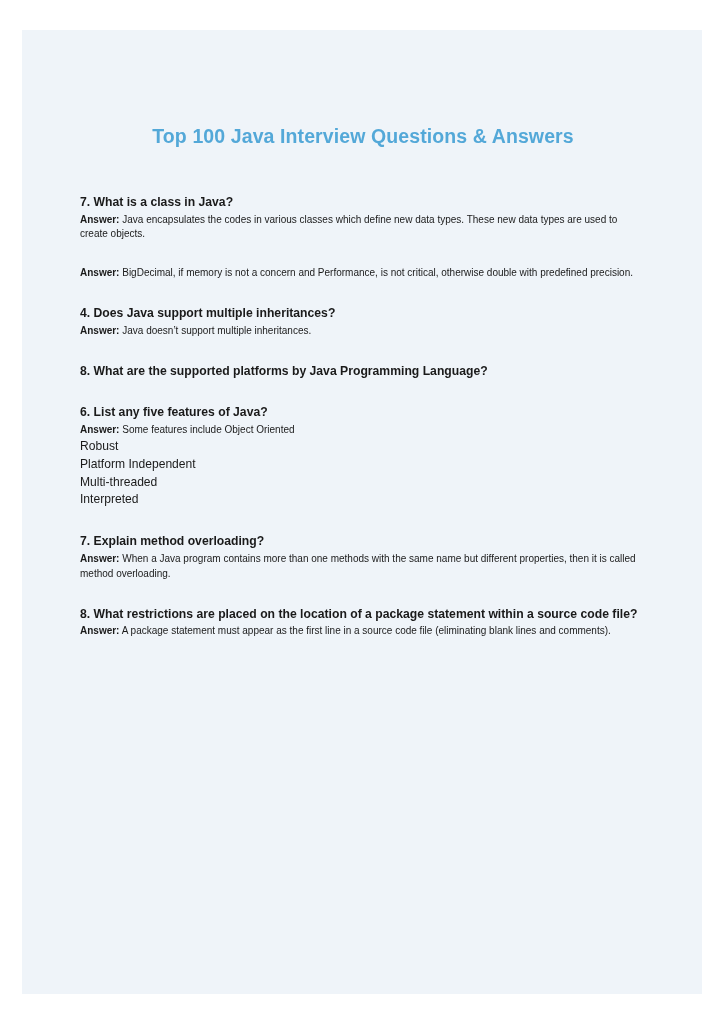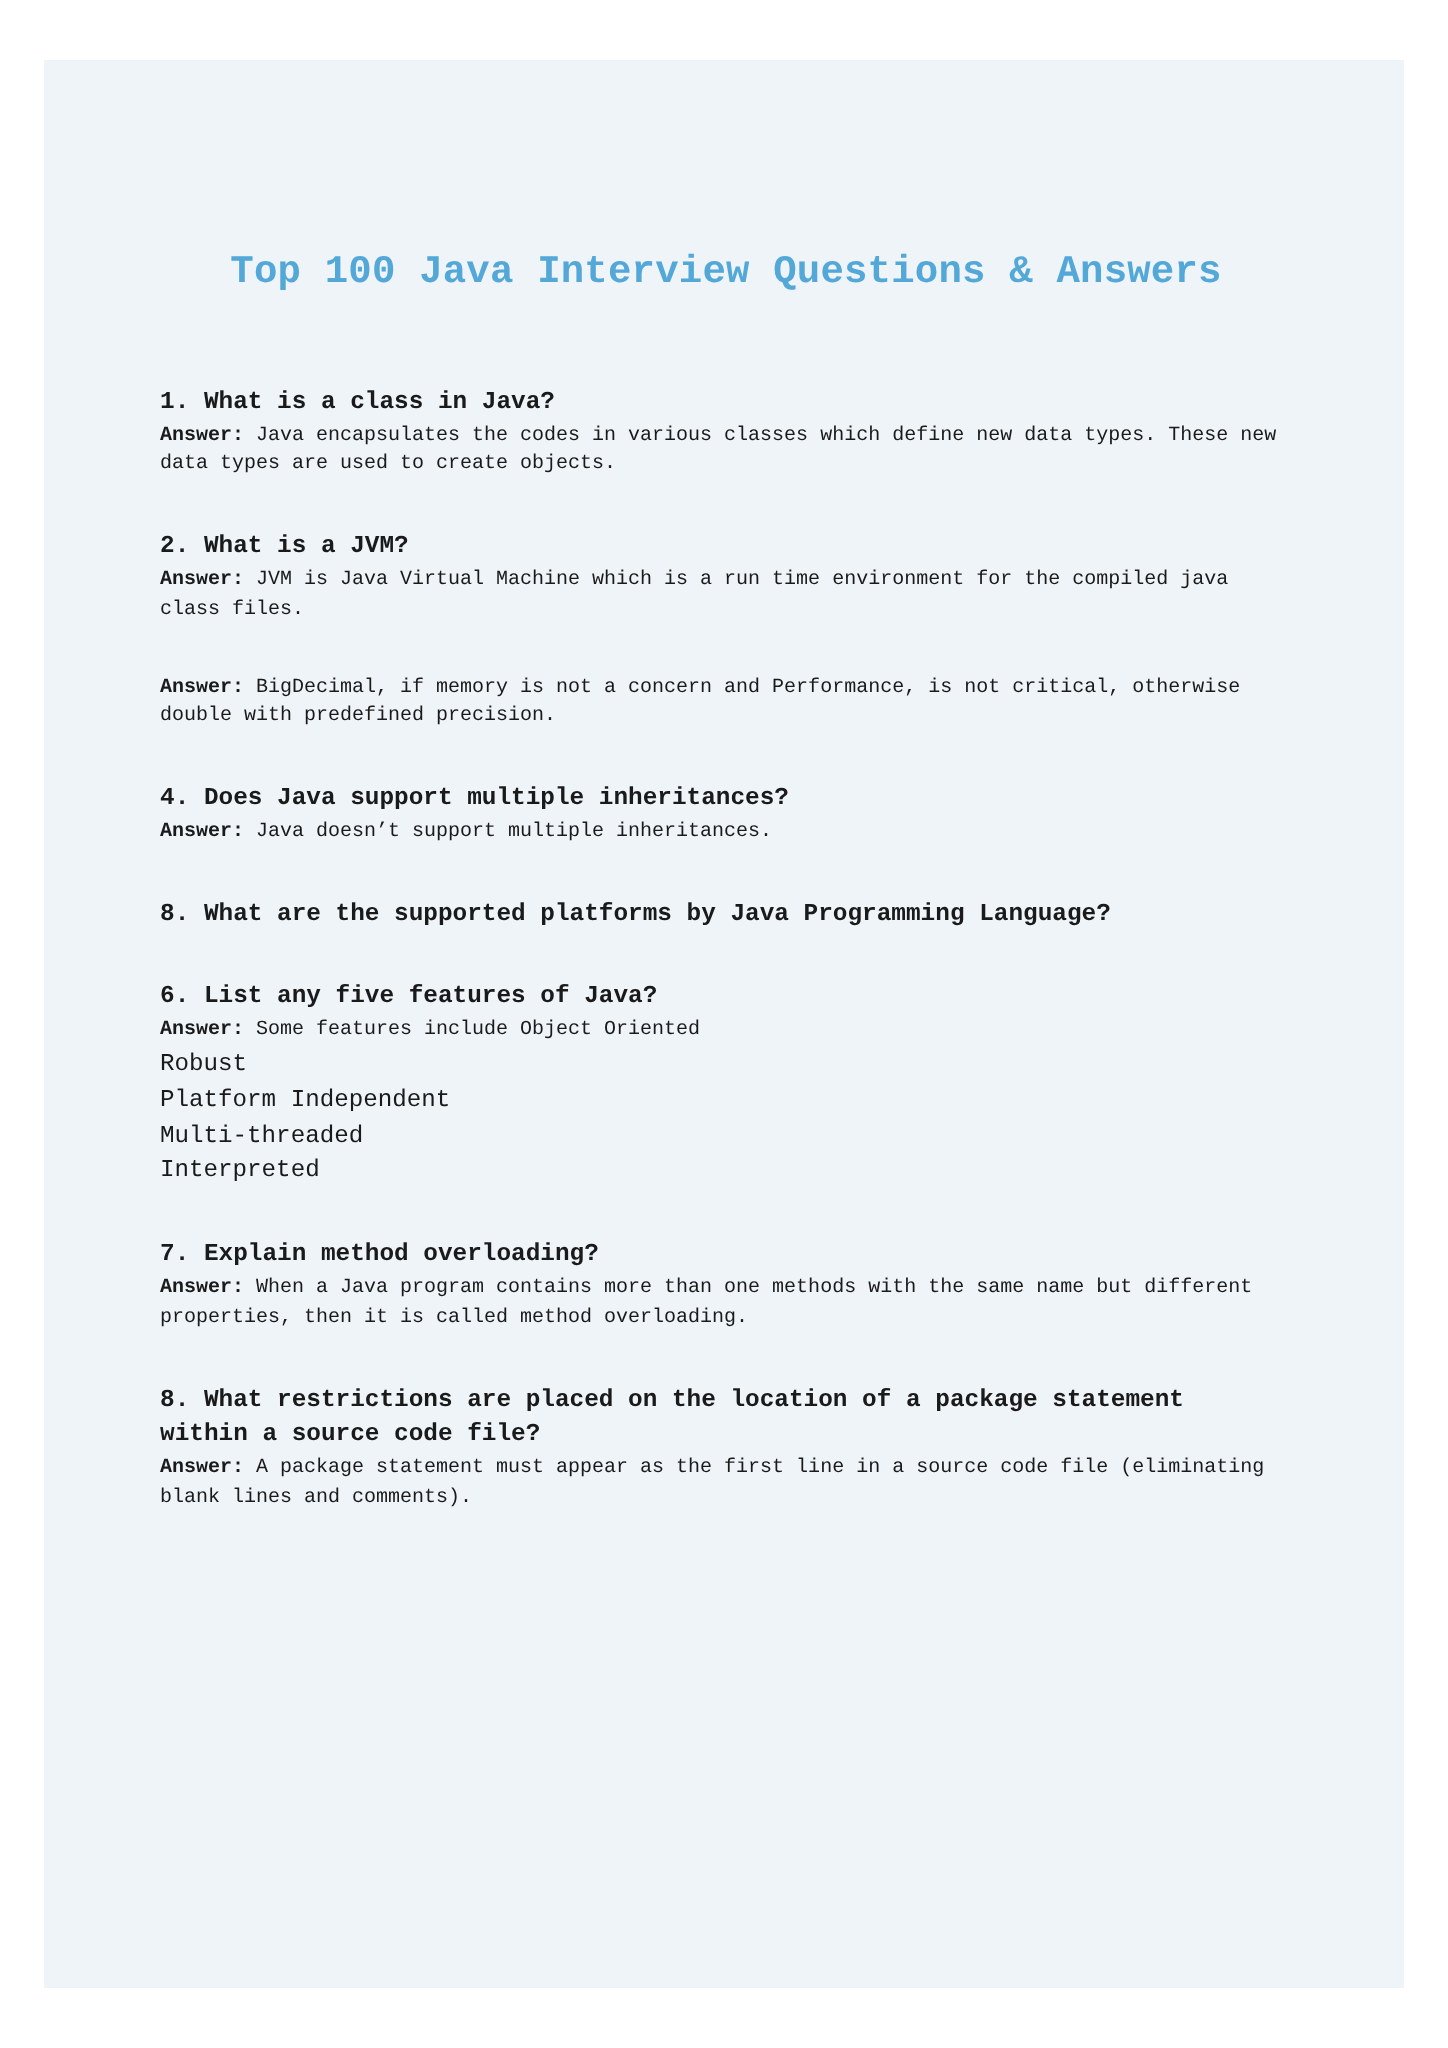--- a/index.html
+++ b/index.html
@@ -14,21 +14,20 @@
     overflow: hidden;
   }
   .page {
     position: absolute;
     left: 22px;
     top: 30px;
     width: 680px;
     height: 964px;
     background: #eff4f9;
     box-sizing: border-box;
-    font-family: Liberation Mono, monospace;
   }
   .content {
     position: absolute;
     left: 58px;
     top: 95px;
     width: 560px;
   }
   .doc-title {
     color: #53a8d8;
     font-size: 19.5px;
@@ -71,28 +70,24 @@
 <body>
 
 <div class="page">
   <div class="content">
 
     <h1 class="doc-title">Top 100 Java Interview Questions &amp; Answers</h1>
 
     <div class="qa-list">
 
       <div class="qa-item">
-        <p class="q-line">1. What is a class in Java?</p>
+        <p class="q-line">7. What is a class in Java?</p>
         <p class="a-line"><span class="a-label">Answer:</span><span> Java encapsulates the codes in various classes which define new data types. These new data types are used to create objects.</span></p>
       </div>
 
-      <div class="qa-item">
-        <p class="q-line">2. What is a JVM?</p>
-        <p class="a-line"><span class="a-label">Answer:</span><span> JVM is Java Virtual Machine which is a run time environment for the compiled java class files.</span></p>
-      </div>
 
       <div class="qa-item">
         <p class="a-line"><span class="a-label">Answer:</span><span> BigDecimal, if memory is not a concern and Performance, is not critical, otherwise double with predefined precision.</span></p>
       </div>
 
       <div class="qa-item">
         <p class="q-line">4. Does Java support multiple inheritances?</p>
         <p class="a-line"><span class="a-label">Answer:</span><span> Java doesn’t support multiple inheritances.</span></p>
       </div>
 

